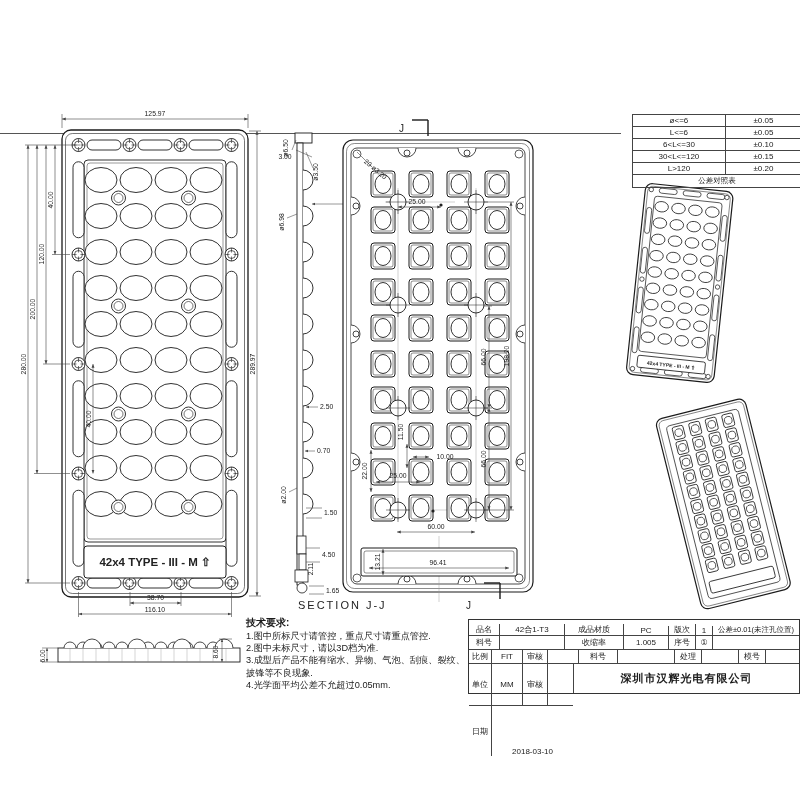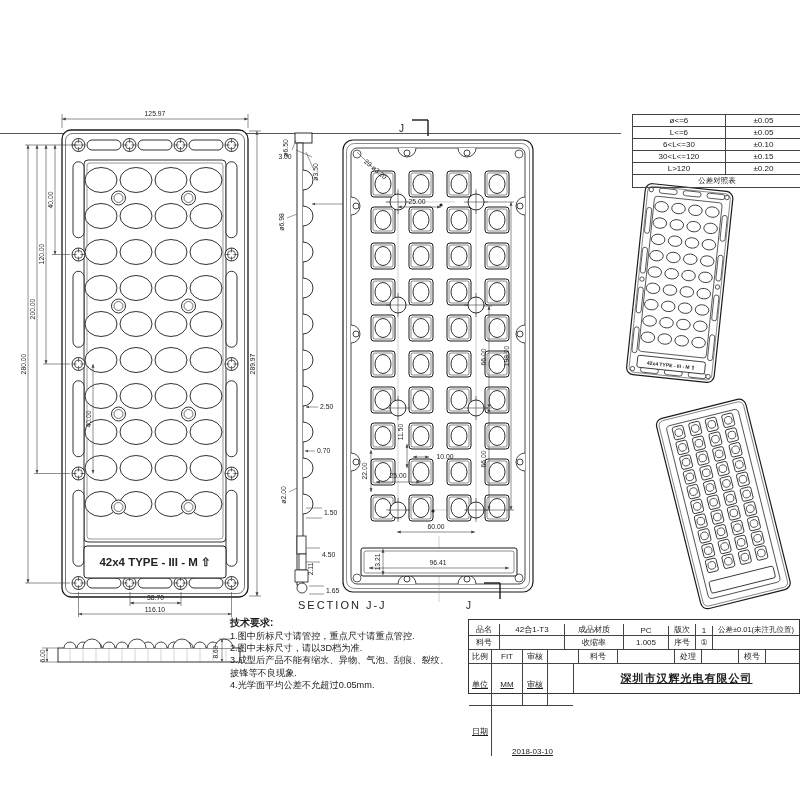--- a/index.html
+++ b/index.html
@@ -10,31 +10,31 @@
   .dim{font-size:6.8px;}
   .frame-line{position:absolute;left:0;top:133px;width:621px;border-top:1px solid #555;}
   
   .tol{position:absolute;left:632px;top:114px;width:168px;border:1px solid #444;font-size:8px;}
   .tol .trow{display:flex;border-bottom:1px solid #444;height:11px;line-height:11px;}
   .tol .trow:last-child{border-bottom:none;}
   .tol .c1{width:55%;border-right:1px solid #444;text-align:center;}
   .tol .c2{width:45%;text-align:center;}
   .tol .foot{height:12px;line-height:12px;text-align:center;font-size:7.5px;}
   
-  .notes{position:absolute;left:230px;top:616px;width:228px;font-size:9.2px;line-height:1.32;}
+  .notes{position:absolute;left:246px;top:616px;width:228px;font-size:9.2px;line-height:1.32;}
   .notes .ntitle{font-size:10px;font-weight:bold;margin-bottom:1px;}
   
   
   .tb{position:absolute;left:468px;top:619px;width:330px;border:1.4px solid #333;font-size:8px;}
   .tb .row{display:flex;border-bottom:1px solid #444;}
   .tb .cell{border-right:1px solid #444;overflow:hidden;white-space:nowrap;
             display:flex;align-items:center;justify-content:center;}
   .tb .cell:last-child{border-right:none;margin-top:41px;}
   .tb .r1{height:15px;align-items:flex-end;} .tb .r2{height:13px;} .tb .r3{height:13px;} .tb .r4{height:13px;}
-  .tb .bottomwrap{display:flex;height:29px;text-decoration:underline;}
+  .tb .bottomwrap{display:flex;height:29px;}
   .tb .leftcol{width:104px;display:flex;flex-direction:column;border-right:1px solid #444;}
   .tb .lrow{display:flex;flex:1;border-bottom:1px solid #444;}
   .tb .lrow:last-child{border-bottom:none;}
   .tb .company{flex:1;display:flex;align-items:center;justify-content:center;
                font-size:11px;font-weight:600;letter-spacing:1px;white-space:nowrap;}
   .small{font-size:7.5px;}
 </style>
 </head>
 <body>
 

